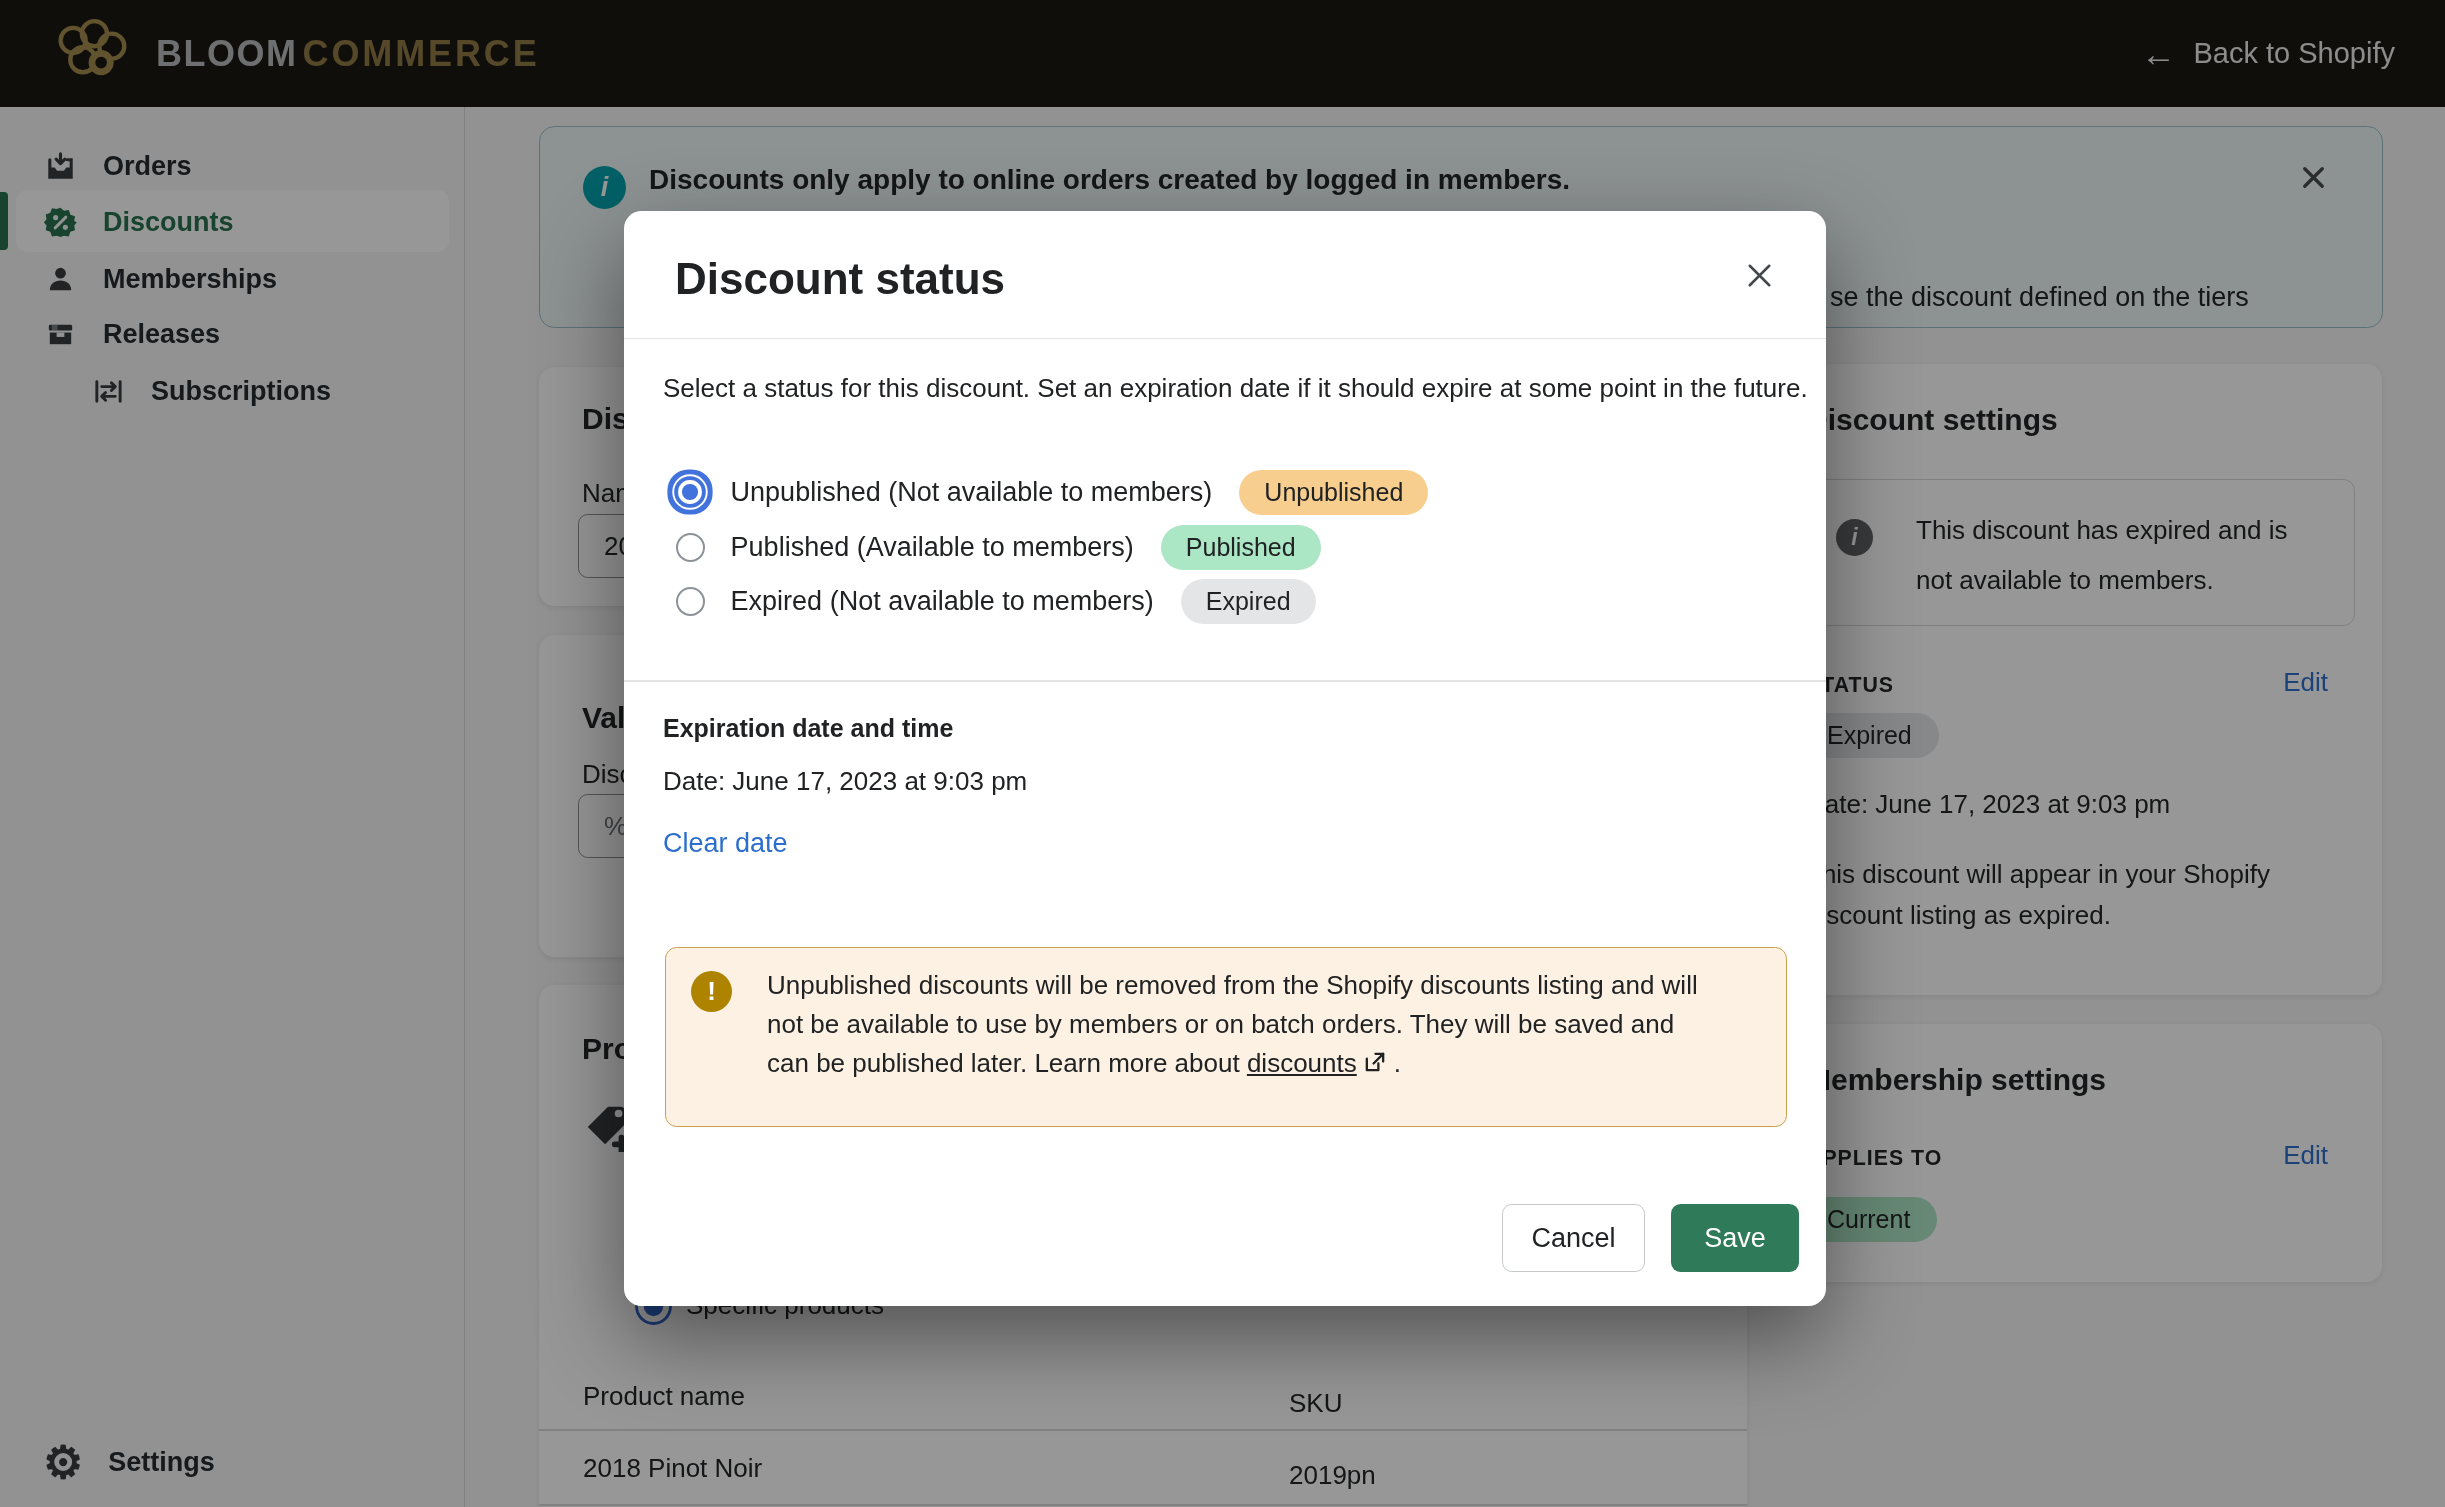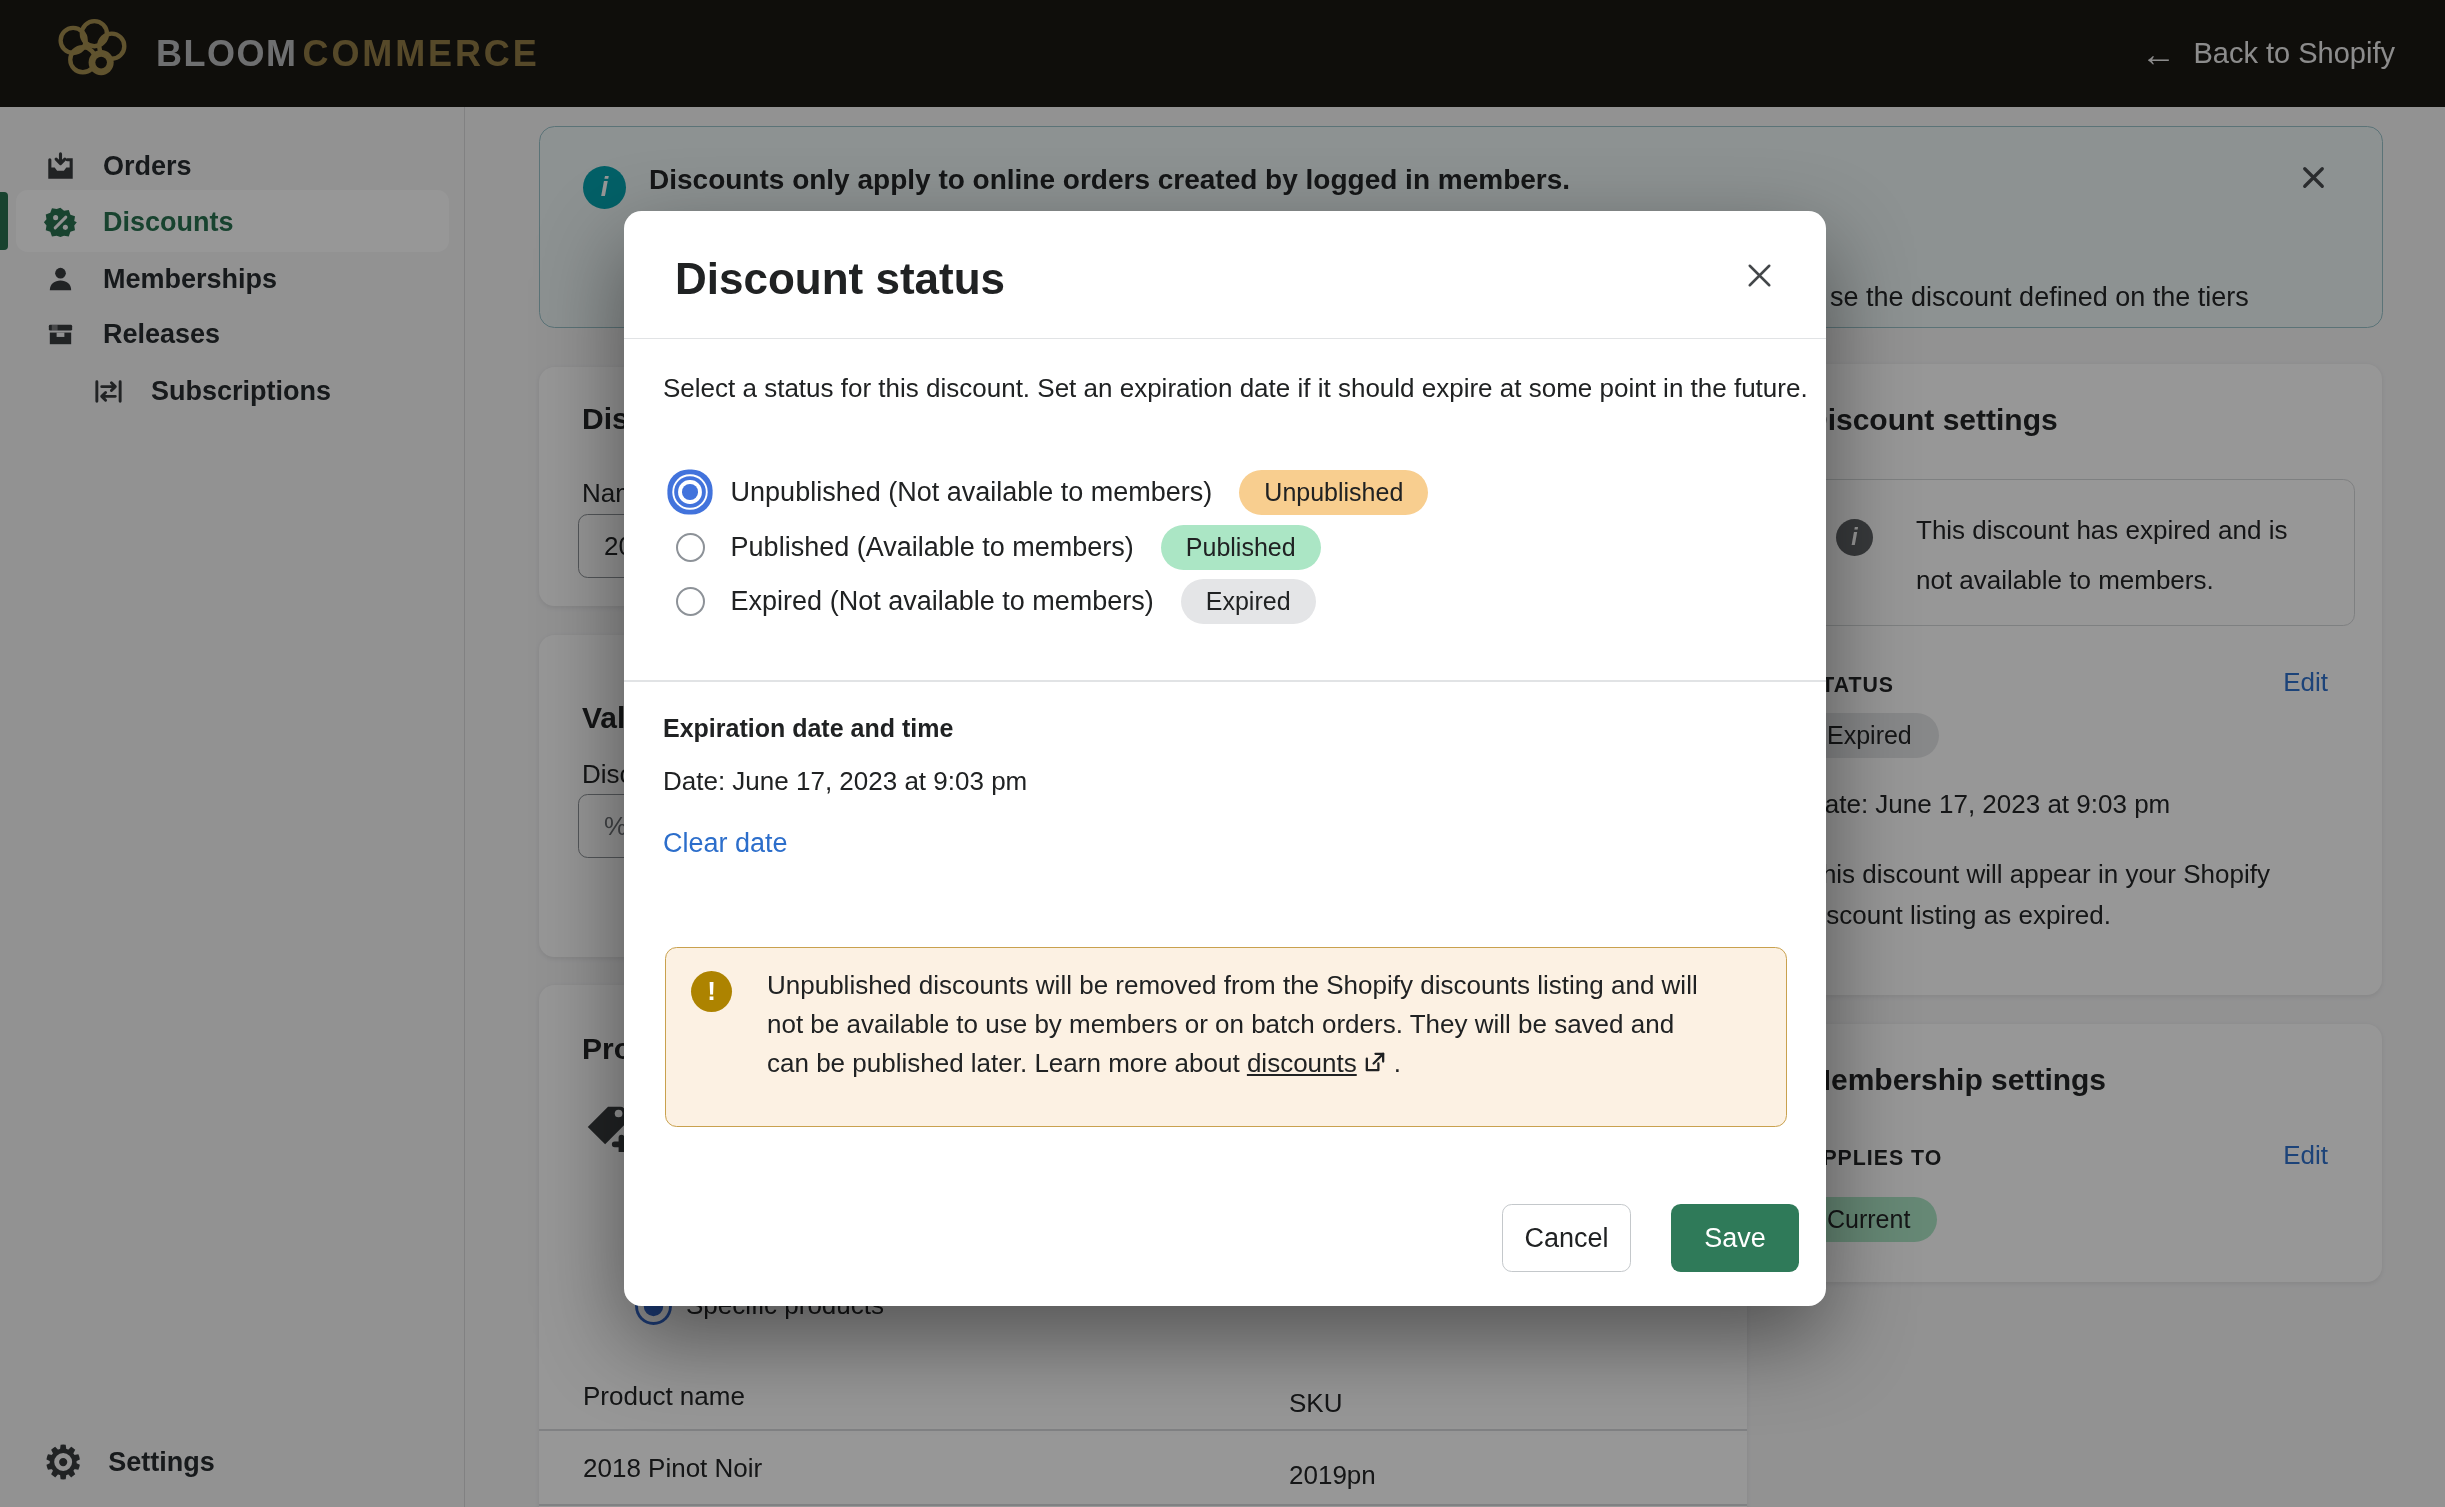--- a/index.html
+++ b/index.html
@@ -97,21 +97,21 @@
   .clear-link{position:absolute;left:39px;top:617px;font-size:27px;color:#2C6ECB;cursor:pointer;}
   .warn{position:absolute;left:41px;top:736px;width:1122px;height:180px;background:#FCF1E3;
         border:1.9px solid #C9A14E;border-radius:11.6px;}
   .warn-icon{position:absolute;left:25px;top:23px;width:41px;height:41px;border-radius:50%;background:#AD8300;
         color:#fff;font-size:26px;font-weight:700;display:flex;align-items:center;justify-content:center;}
   .warn-text{position:absolute;left:101px;top:17.5px;width:956px;font-size:26px;line-height:39px;color:#202223;}
   .warn-text a{color:#202223;text-decoration:underline;cursor:pointer;}
   .ext-ic{display:inline-block;vertical-align:-2.9px;margin-left:5.8px;}
   .btn{position:absolute;top:993px;height:68px;border-radius:9.7px;font-size:27px;font-weight:500;
        display:flex;align-items:center;justify-content:center;cursor:pointer;font-family:inherit;}
-  .btn-cancel{left:878px;width:129px;background:#fff;border:1.9px solid #c4c8cb;color:#202223;}
+  .btn-cancel{left:878px;width:143px;background:#fff;border:1.9px solid #c4c8cb;color:#202223;}
   .btn-save{left:1047px;width:128px;background:#2F7A59;border:none;color:#fff;}
 </style>
 </head>
 <body>
 
 <div id="app">
 
   <div class="topbar">
     <div class="brand">
       <span>

